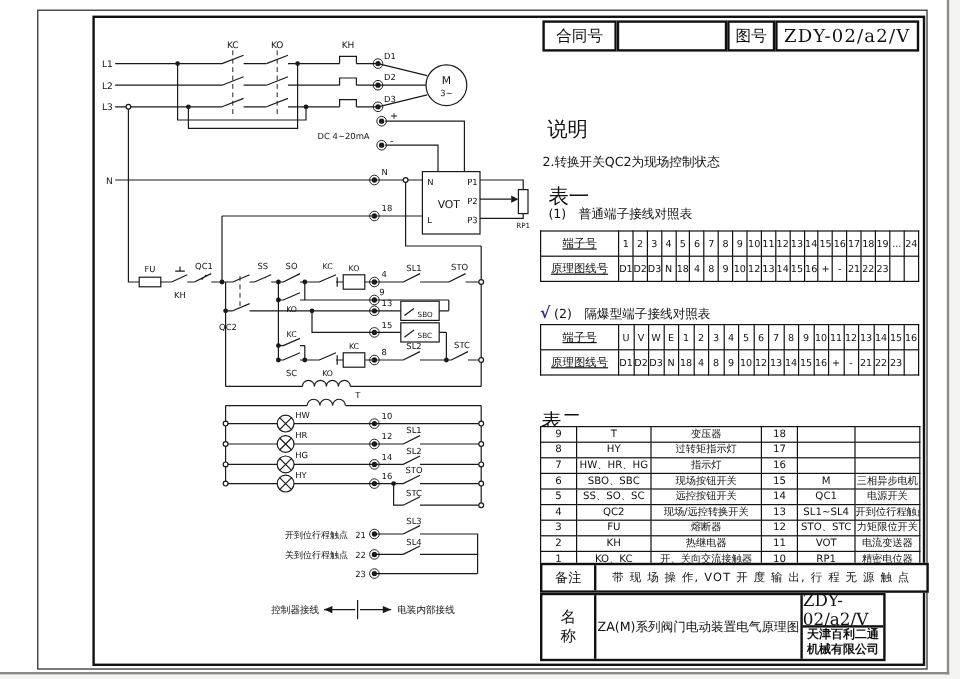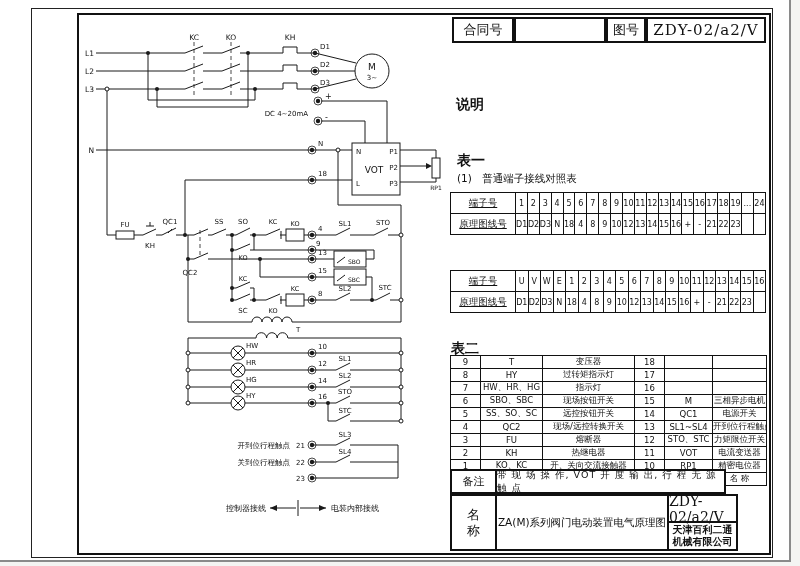--- a/index.html
+++ b/index.html
@@ -12,40 +12,40 @@
   #frame-outer{left:31px;top:8px;width:740px;height:548px;border:1px solid #222;}
   #frame-inner{left:77px;top:13px;width:690px;height:538px;border:2px solid #111;}
   
   .tbox{top:17px;height:26px;border:2px solid #111;box-sizing:border-box;
         display:flex;align-items:center;justify-content:center;background:#fff;}
   #box-contract{left:452px;width:62px;font-size:13px;}
   #box-contract-val{left:514px;width:92px;}
   #box-dno{left:606px;width:40px;font-size:13px;}
   #box-dno-val{left:646px;width:120px;font-family:"DejaVu Serif",serif;font-size:15px;letter-spacing:1px;}
   
-  .h12{font-size:14px;font-weight:bold;} .h11{font-size:10.5px;}
+  .h12{font-size:17px;} .h11{font-size:10.5px;}
   #notes-head{left:456px;top:96px;}
   #note1{left:452px;top:113px;}
   #note2{left:452px;top:128px;}
   #t1-head{left:457px;top:152px;}
   #t1-sub{left:457px;top:172px;}
   #t2-sub{left:450px;top:254px;}
   #check{font-size:13px;font-weight:bold;margin-right:3px;}
   #t3-head{left:451px;top:340px;}
   
   table{border-collapse:collapse;table-layout:fixed;background:#fff;}
   td{border:1px solid #111;text-align:center;padding:0;overflow:hidden;white-space:nowrap;}
   #tbl1{left:450px;top:192px;width:316px;}
   #tbl2{left:450px;top:270px;width:316px;}
   #tbl1 td,#tbl2 td{height:20px;font-size:8px;}
   #tbl1 td.rl,#tbl2 td.rl{font-size:9.5px;text-decoration:underline;}
   #tbl3{left:450px;top:355px;width:316px;}
   #tbl3 td{height:10px;font-size:8.5px;}
   
-  #remark{left:450px;top:469px;width:276px;height:25px;border:2px solid #111;box-sizing:border-box;display:flex;background:#fff;}
+  #remark{left:450px;top:469px;width:324px;height:25px;border:2px solid #111;box-sizing:border-box;display:flex;background:#fff;}
   #remark .lab{width:43px;border-right:2px solid #111;display:flex;align-items:center;justify-content:center;font-size:11px;}
   #remark .txt{flex:1;display:flex;align-items:center;justify-content:center;font-size:9.5px;letter-spacing:1px;}
   #nameblk{left:450px;top:494px;width:288px;height:57px;border:2px solid #111;box-sizing:border-box;display:flex;background:#fff;}
   #nameblk .lab{width:43px;border-right:2px solid #111;display:flex;align-items:center;justify-content:center;}
   #nameblk .lab span{display:block;width:15px;line-height:16px;font-size:13px;word-break:break-all;text-align:center;}
   #nameblk .mid{width:170px;border-right:2px solid #111;display:flex;align-items:center;justify-content:center;font-size:10.5px;}
   #nameblk .right{flex:1;display:flex;flex-direction:column;}
   #nameblk .dno{height:25px;border-bottom:2px solid #111;display:flex;align-items:center;justify-content:center;
                 font-family:"DejaVu Serif",serif;font-size:14px;}
   #nameblk .comp{flex:1;display:flex;align-items:center;justify-content:center;font-size:10px;line-height:1.25;text-align:center;font-weight:bold;}
@@ -66,20 +66,21 @@
 <div id="sheet">
   <div class="abs" id="frame-outer"></div>
   <div class="abs" id="frame-inner"></div>
 
   <div class="abs tbox" id="box-contract">合同号</div>
   <div class="abs tbox" id="box-contract-val"></div>
   <div class="abs tbox" id="box-dno">图号</div>
   <div class="abs tbox" id="box-dno-val">ZDY-02/a2/V</div>
 
   <div class="abs h12" id="notes-head">说明</div>
+  <div class="abs h11" id="note2">2.转换开关QC2为现场控制状态</div>
 
   <div class="abs h12" id="t1-head">表一</div>
   <div class="abs h11" id="t1-sub">(1)　普通端子接线对照表</div>
   <table class="abs" id="tbl1">
       <tbody id="t1body">
         <tr>
           <td class="rl" style="width: 64px;">端子号</td>
           <td>1</td>
           <td>2</td>
           <td>3</td>
@@ -122,20 +123,23 @@
           <td>-</td>
           <td>21</td>
           <td>22</td>
           <td>23</td>
           <td></td>
           <td></td>
         </tr>
       </tbody>
     </table>
 
+  <div class="abs h11" id="t2-sub">
+    <span id="check" style="color: rgb(48, 48, 154);">√</span><span>(2)　隔爆型端子接线对照表</span>
+  </div>
   <table class="abs" id="tbl2">
       <tbody id="t2body">
         <tr>
           <td class="rl" style="width: 64px;">端子号</td>
           <td>U</td>
           <td>V</td>
           <td>W</td>
           <td>E</td>
           <td>1</td>
           <td>2</td>

